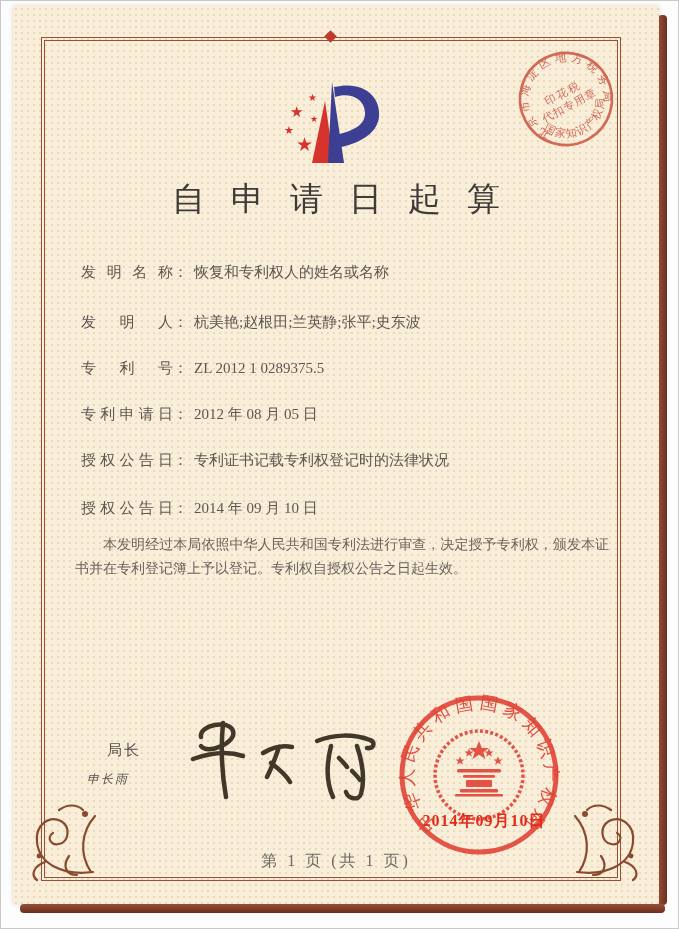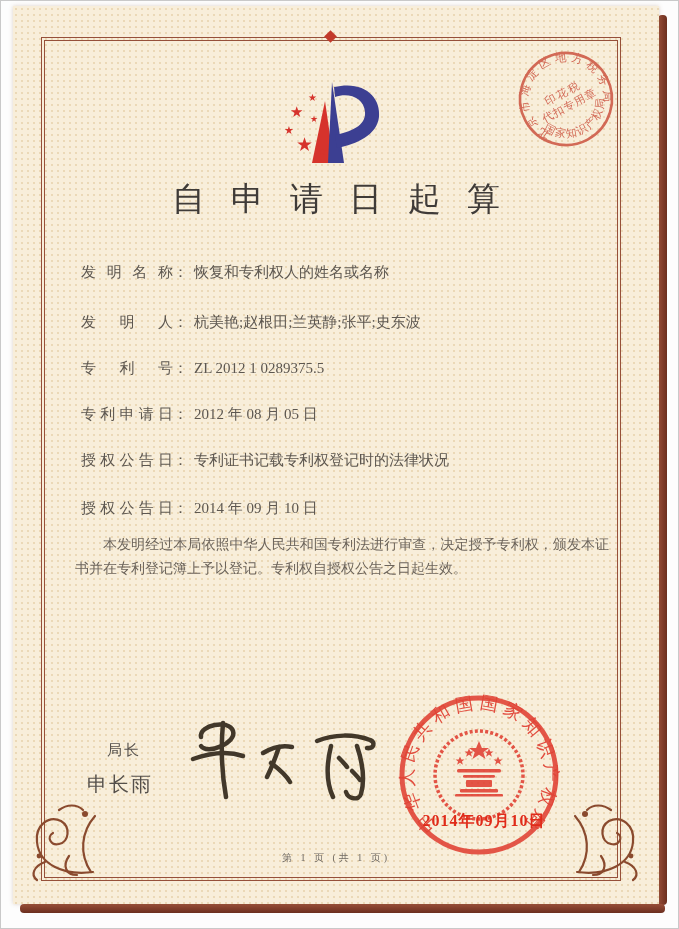--- a/index.html
+++ b/index.html
@@ -31,29 +31,29 @@
   .frow{position:absolute;left:0;font-size:15px;color:#5d5750;white-space:nowrap;}
   .frow .flabel{display:inline-block;width:92px;text-align:justify;text-align-last:justify;vertical-align:bottom;}
   .frow .fcolon{display:inline-block;margin-right:6px;}
   .r1{top:257px}.r2{top:307px}.r3{top:353px}.r4{top:399px}.r5{top:445px}.r6{top:493px}
 
   .paras{position:absolute;left:58px;top:523px;width:542px;font-size:14px;line-height:1.72;color:#6b635a;
          text-align:justify;}
   .paras p{margin:4px;text-indent:2em;}
 
   .sig-title{position:absolute;left:74px;top:735px;font-size:15px;color:#55504b;letter-spacing:2px;margin-left:20px;}
-  .sig-name{position:absolute;left:74px;top:765px;font-size:20px;color:#55504b;letter-spacing:2px;}
+  .sig-name{position:absolute;left:74px;top:765px;font-size:12px;color:#55504b;letter-spacing:2px;font-style:italic;}
   .sig-hand{position:absolute;left:158px;top:703px;width:230px;height:100px;}
 
   .seal-main{position:absolute;left:384px;top:687px;width:164px;height:164px;opacity:.93;}
   .seal-date{position:absolute;left:386px;top:805px;width:170px;text-align:center;font-size:16px;font-weight:bold;
              color:#e02b1a;letter-spacing:1px;z-index:5;}
   .seal-top{position:absolute;left:503px;top:43px;width:100px;height:100px;transform:rotate(-28deg);opacity:.85;}
 
-  .footer{position:absolute;left:0;top:845px;width:100%;text-align:center;font-size:10px;color:#6f6a64;
+  .footer{position:absolute;left:0;top:845px;width:100%;text-align:center;font-size:16px;color:#6f6a64;
           letter-spacing:3px;}
   svg text{font-family:"Liberation Serif","DejaVu Serif",serif;}
 </style>
 </head>
 <body>
 
 <div class="scan">
   <div class="cover-right"></div>
   <div class="cover-bottom"></div>
 

